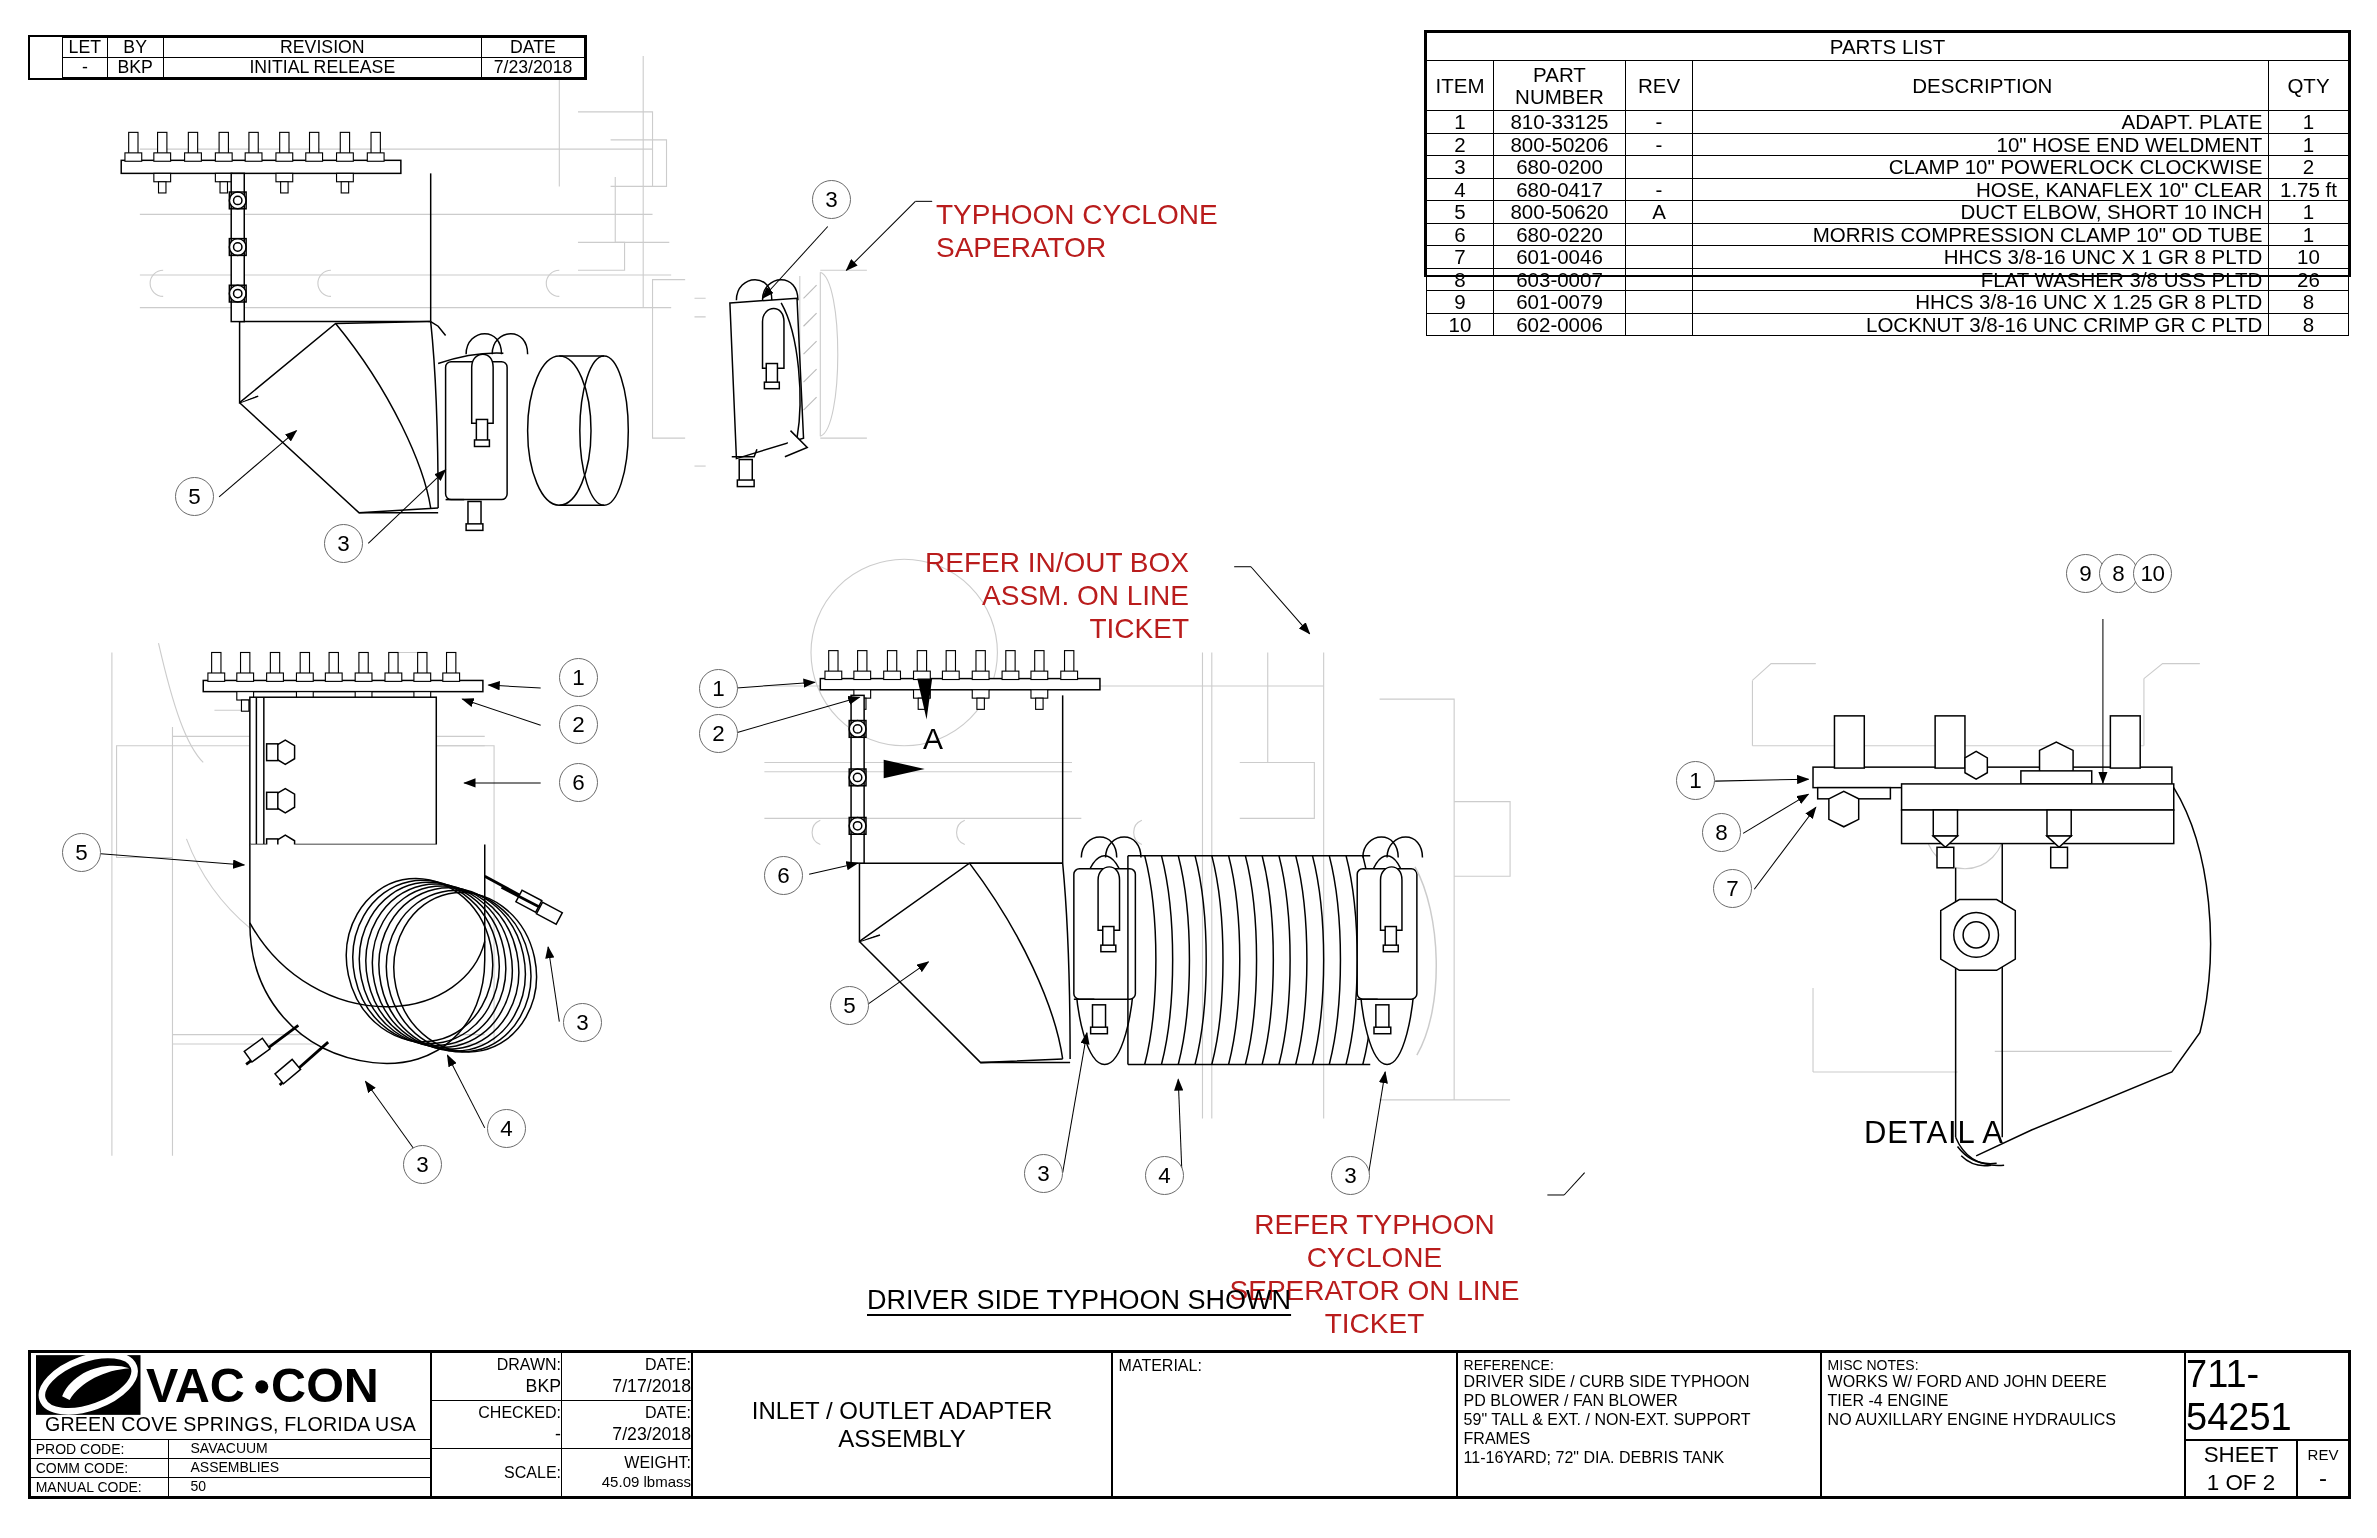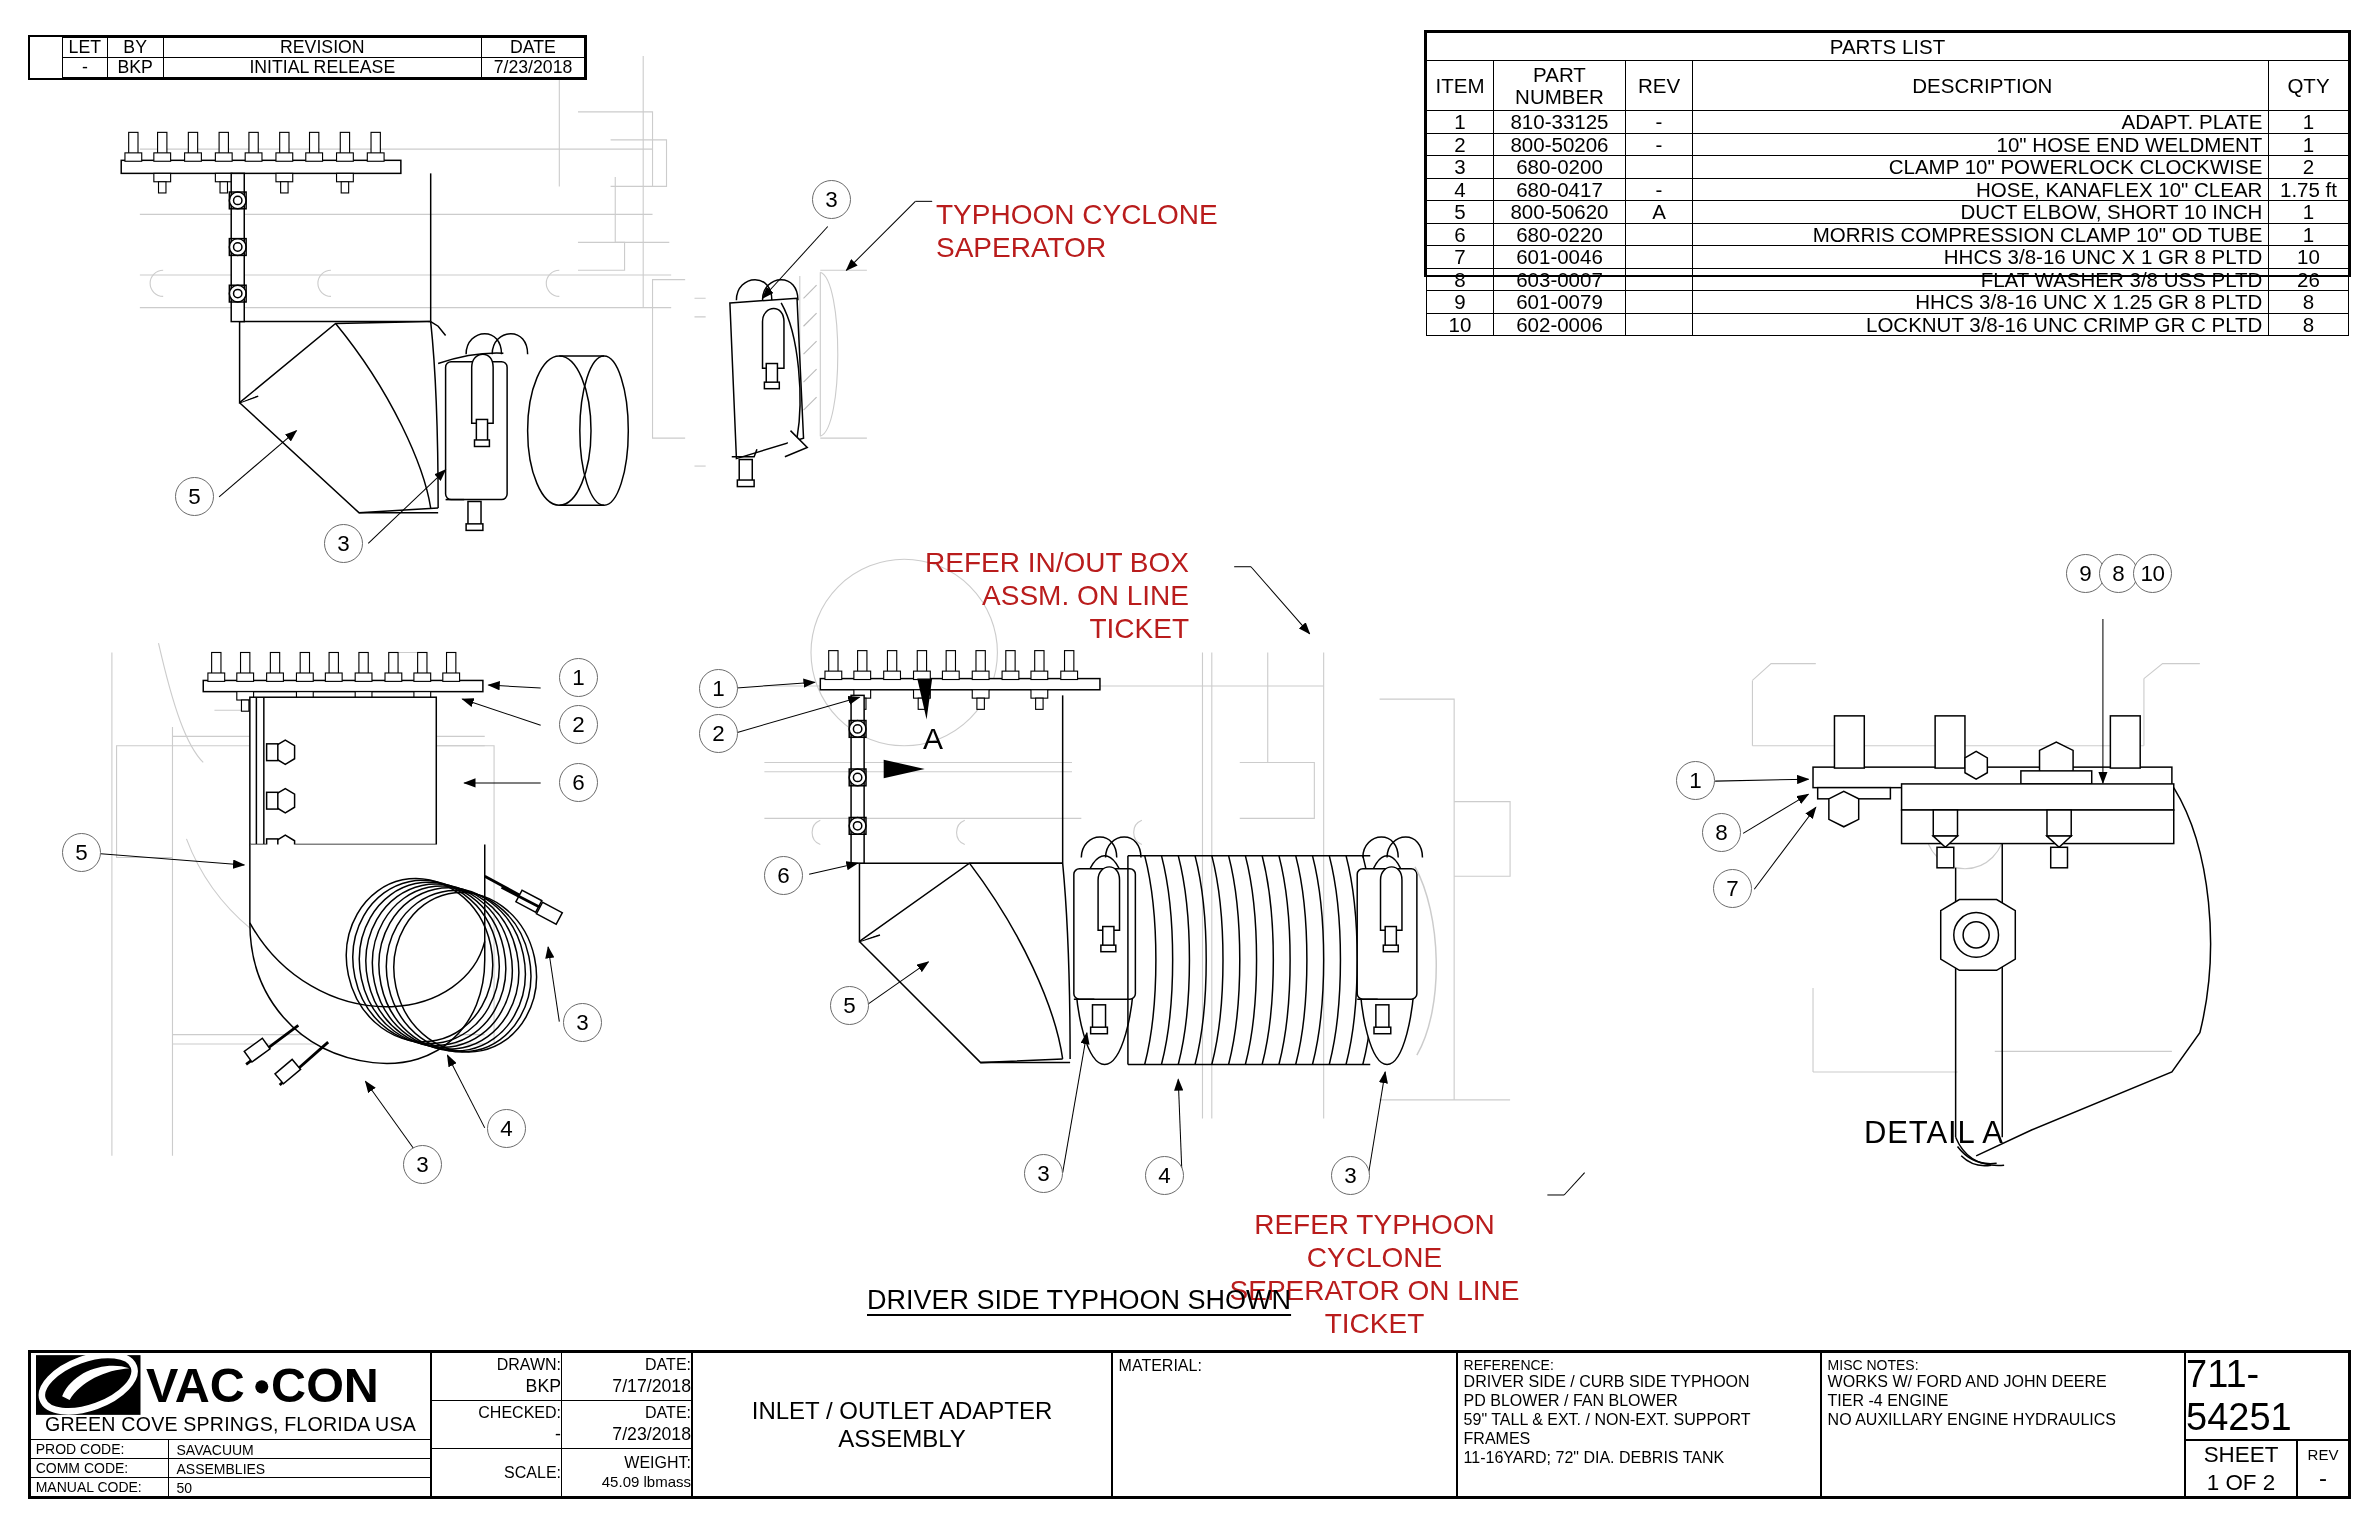--- a/index.html
+++ b/index.html
@@ -79,21 +79,21 @@
     height: 87px; border-bottom: 1.9px solid #000;
     display: flex; flex-direction: column; align-items: center; justify-content: flex-start;
     padding-top: 1.9px;
   }
   #logo-art { width: 390px; height: 60px; display: block; }
   #logo-city {
     font-size: 19.6px; letter-spacing: 0.2px; line-height: 1;
     margin-top: 0px;
   }
   #tb-logo-codes { flex: 1; display: flex; flex-direction: column; }
-  .code-row { flex: 1; display: flex; border-bottom: 0.9px solid #000; align-items: flex-end; }
+  .code-row { flex: 1; display: flex; border-bottom: 0.9px solid #000; align-items: flex-start; gap: 14px; }
   .code-row:last-child { border-bottom: none; }
   .code-label { width: 138px; font-size: 14px; padding-left: 4.7px; border-right: 0.9px solid #000; height:100%; display:flex; align-items:center;}
   .code-value { font-size: 14px; padding-left: 7.5px; }
 
   
   #tb-meta { width: 261px; display: flex; flex-direction: column; }
   .meta-row { flex: 1; display: flex; border-bottom: 1.9px solid #000; }
   .meta-row:last-child { border-bottom: none; }
   .meta-cell {
     flex: 1; border-right: 1.9px solid #000;

